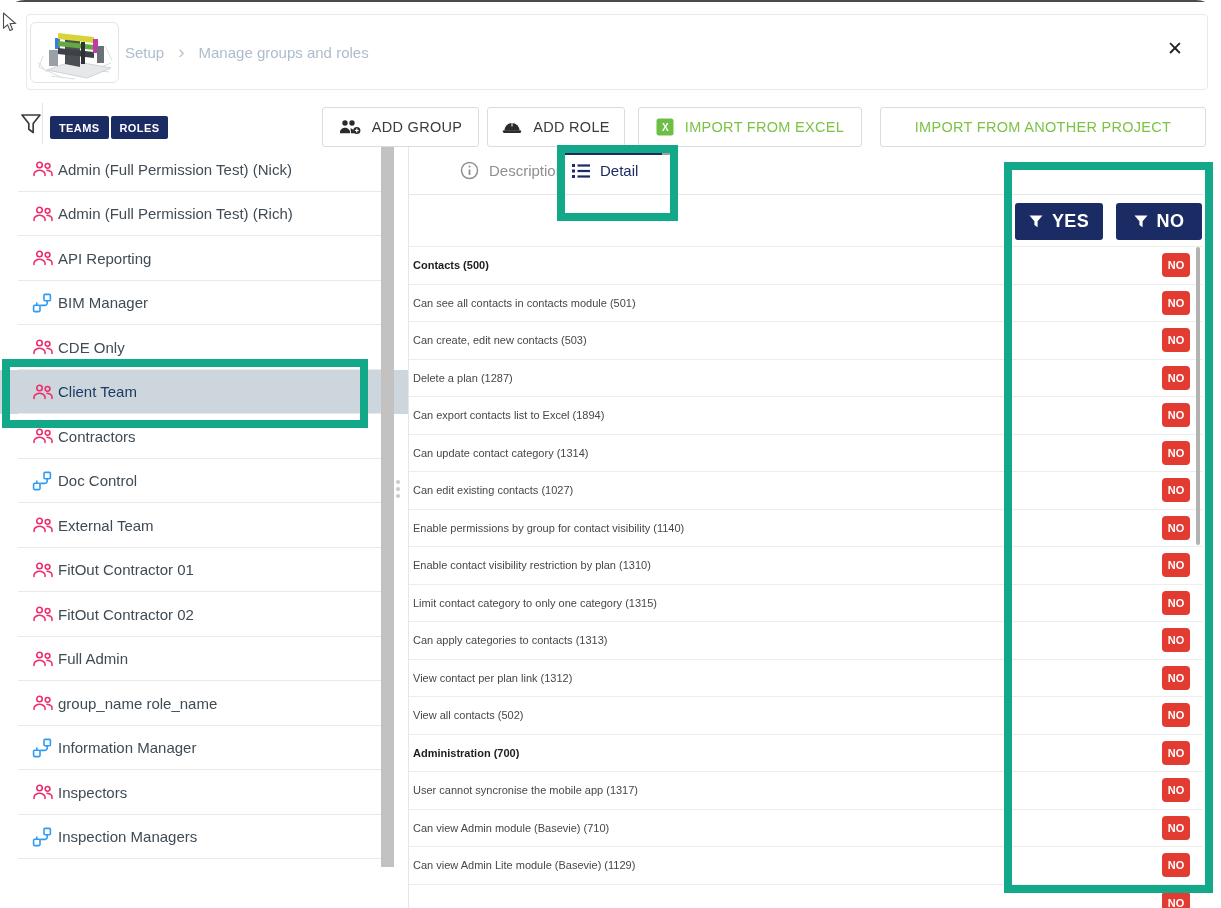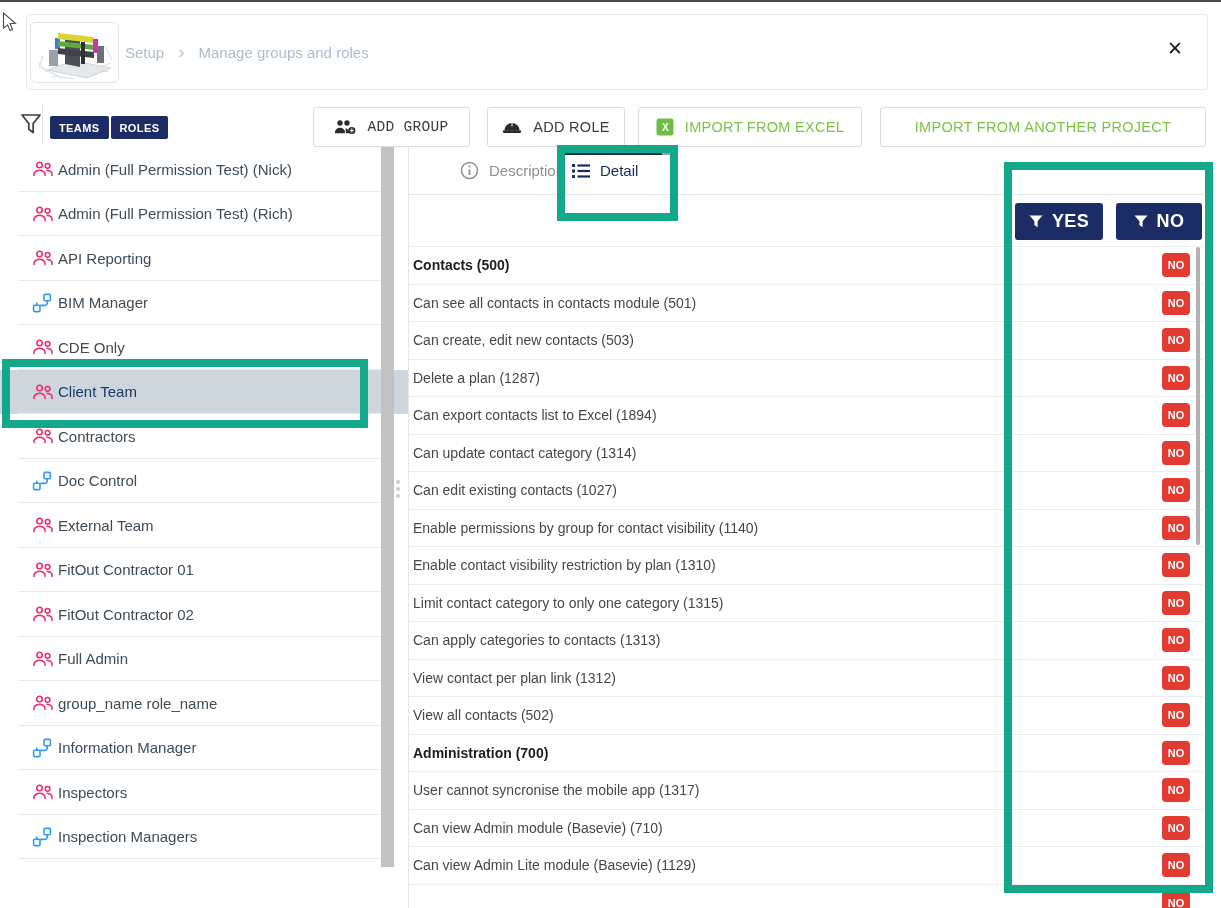--- a/index.html
+++ b/index.html
@@ -1,17 +1,17 @@
 <!DOCTYPE html>
 <html><head>
 <meta charset="utf-8">
 <style>
   html,body{margin:0;padding:0;background:#fff;}
   #stage{position:relative;width:1221px;height:908px;background:#fff;overflow:hidden;
-         font-family:"Liberation Sans","DejaVu Sans",sans-serif;-webkit-font-smoothing:antialiased;}
+         font-family:"Liberation Sans","DejaVu Sans",sans-serif;border-radius:25px;-webkit-font-smoothing:antialiased;}
   .abs{position:absolute;}
   
   .top-edge{left:0;top:0;width:1221px;height:2px;background:#4a4a4a;}
   
   .header-card{left:26px;top:14px;width:1180px;height:74px;background:#fff;border:1px solid #e9e9e9;border-radius:4px;}
   .logo-box{left:3px;top:7px;width:87px;height:59px;border:1px solid #e3e3e3;border-radius:6px;background:#fff;
             display:flex;align-items:center;justify-content:center;overflow:hidden;}
   .breadcrumb{left:98px;top:0;height:74px;display:flex;align-items:center;gap:14px;font-size:15px;color:#aebccb;}
   .crumb-chev{font-size:19px;color:#b9c6d0;line-height:1;transform:translateY(-1px);}
   .close-btn{right:24px;top:24px;font-size:19px;color:#1f1f1f;cursor:pointer;line-height:1;font-weight:500;}
@@ -47,21 +47,21 @@
   .search-box{left:410px;top:204px;width:151px;height:35px;border:1px solid #dadada;border-radius:4px;
               display:flex;align-items:center;gap:9px;padding-left:11px;box-sizing:border-box;background:#fff;}
   .search-box input{border:0;outline:0;width:100px;font-size:15px;color:#555;font-family:inherit;background:transparent;}
   .search-box input::placeholder{color:#bdbdbd;}
   
   .filter-btn{top:203px;height:37px;background:#1b2b63;border-radius:3px;color:#fff;font-weight:bold;
               font-size:18px;letter-spacing:.4px;display:flex;align-items:center;justify-content:center;gap:9px;cursor:pointer;}
   
   .perm-list{left:409px;top:246px;width:794px;border-top:1px solid #ededed;}
   .perm-row{height:37.5px;position:relative;display:flex;align-items:center;border-bottom:1px solid #ededed;box-sizing:border-box;}
-  .perm-label{margin-left:4px;font-size:14px;color:#474747;}
+  .perm-label{margin-left:4px;font-size:11px;color:#474747;}
   .perm-row.header .perm-label{font-weight:bold;color:#1d1d1d;}
   .no-badge{position:absolute;right:13px;top:50%;transform:translateY(-50%);width:28px;height:24px;border-radius:4px;
             background:#e23b31;color:#fff;font-size:11px;font-weight:bold;display:flex;align-items:center;justify-content:center;cursor:pointer;}
   .main-scroll-thumb{left:1196px;top:247px;width:4px;height:298px;background:#b3b3b3;border-radius:2px;}
   
   .annot{border:8px solid #13a88a;z-index:60;box-sizing:border-box;}
   .annot.a1{left:2px;top:359px;width:366px;height:69px;}
   .annot.a2{left:557px;top:145px;width:121px;height:76px;}
   .annot.a3{left:1004px;top:162px;width:209px;height:731px;}
   .cursor{left:2px;top:12px;z-index:70;}
@@ -111,21 +111,21 @@
     <svg width="24" height="25" viewBox="0 0 24 25" fill="none" stroke="#3c3c3c" stroke-width="1.7" stroke-linejoin="round">
         <path d="M3 3 H21 L14.2 11.5 V20.5 L9.8 17.2 V11.5 Z"></path>
       </svg>
   </div>
   <div class="abs tool-divider"></div>
   <div class="abs seg">
     <div class="seg-chip">TEAMS</div>
     <div class="seg-chip">ROLES</div>
   </div>
 
-  <div class="abs tb-btn" style="left:313px;width:157px;font-family:Liberation Mono, monospace;">
+  <div class="abs tb-btn" style="left:322px;width:157px;">
     <svg width="22" height="16" viewBox="0 0 22 16" fill="#2b2b2b">
         <circle cx="6" cy="4" r="2.7"></circle>
         <circle cx="13" cy="4" r="2.7"></circle>
         <path d="M1 13.2 c0-3 3.3-4.4 5-4.4 s5 1.4 5 4.4 v1 H1 Z"></path>
         <path d="M11.5 9.2 c1.8.4 3.5 1.7 3.5 4 v1 h-3"></path>
         <circle cx="17.8" cy="11.5" r="3.6"></circle>
         <path d="M17.8 9.6 v3.8 M15.9 11.5 h3.8" stroke="#fff" stroke-width="1.2" fill="none"></path>
       </svg>
     <span>ADD GROUP</span>
   </div>

